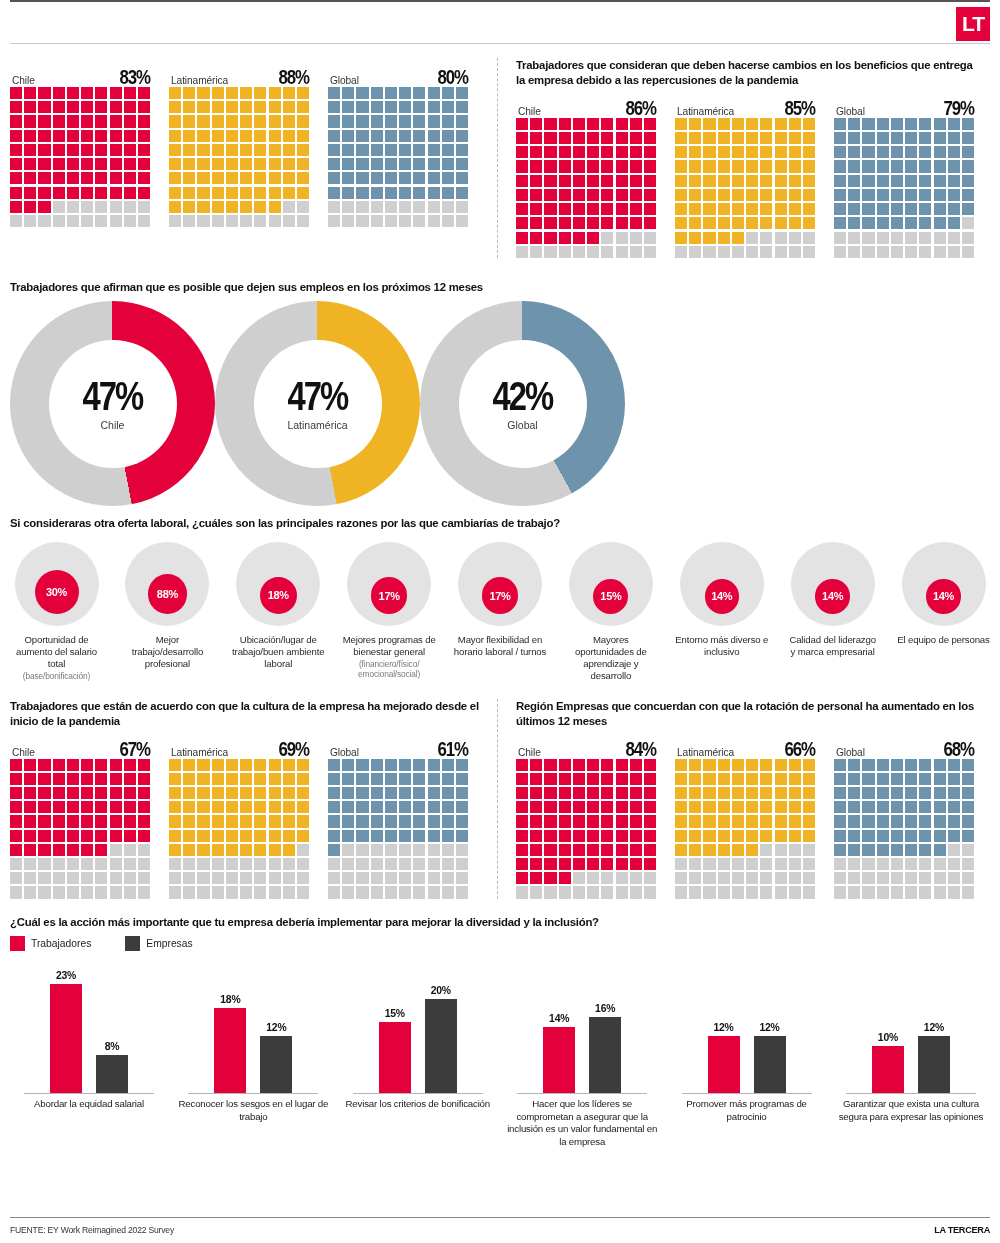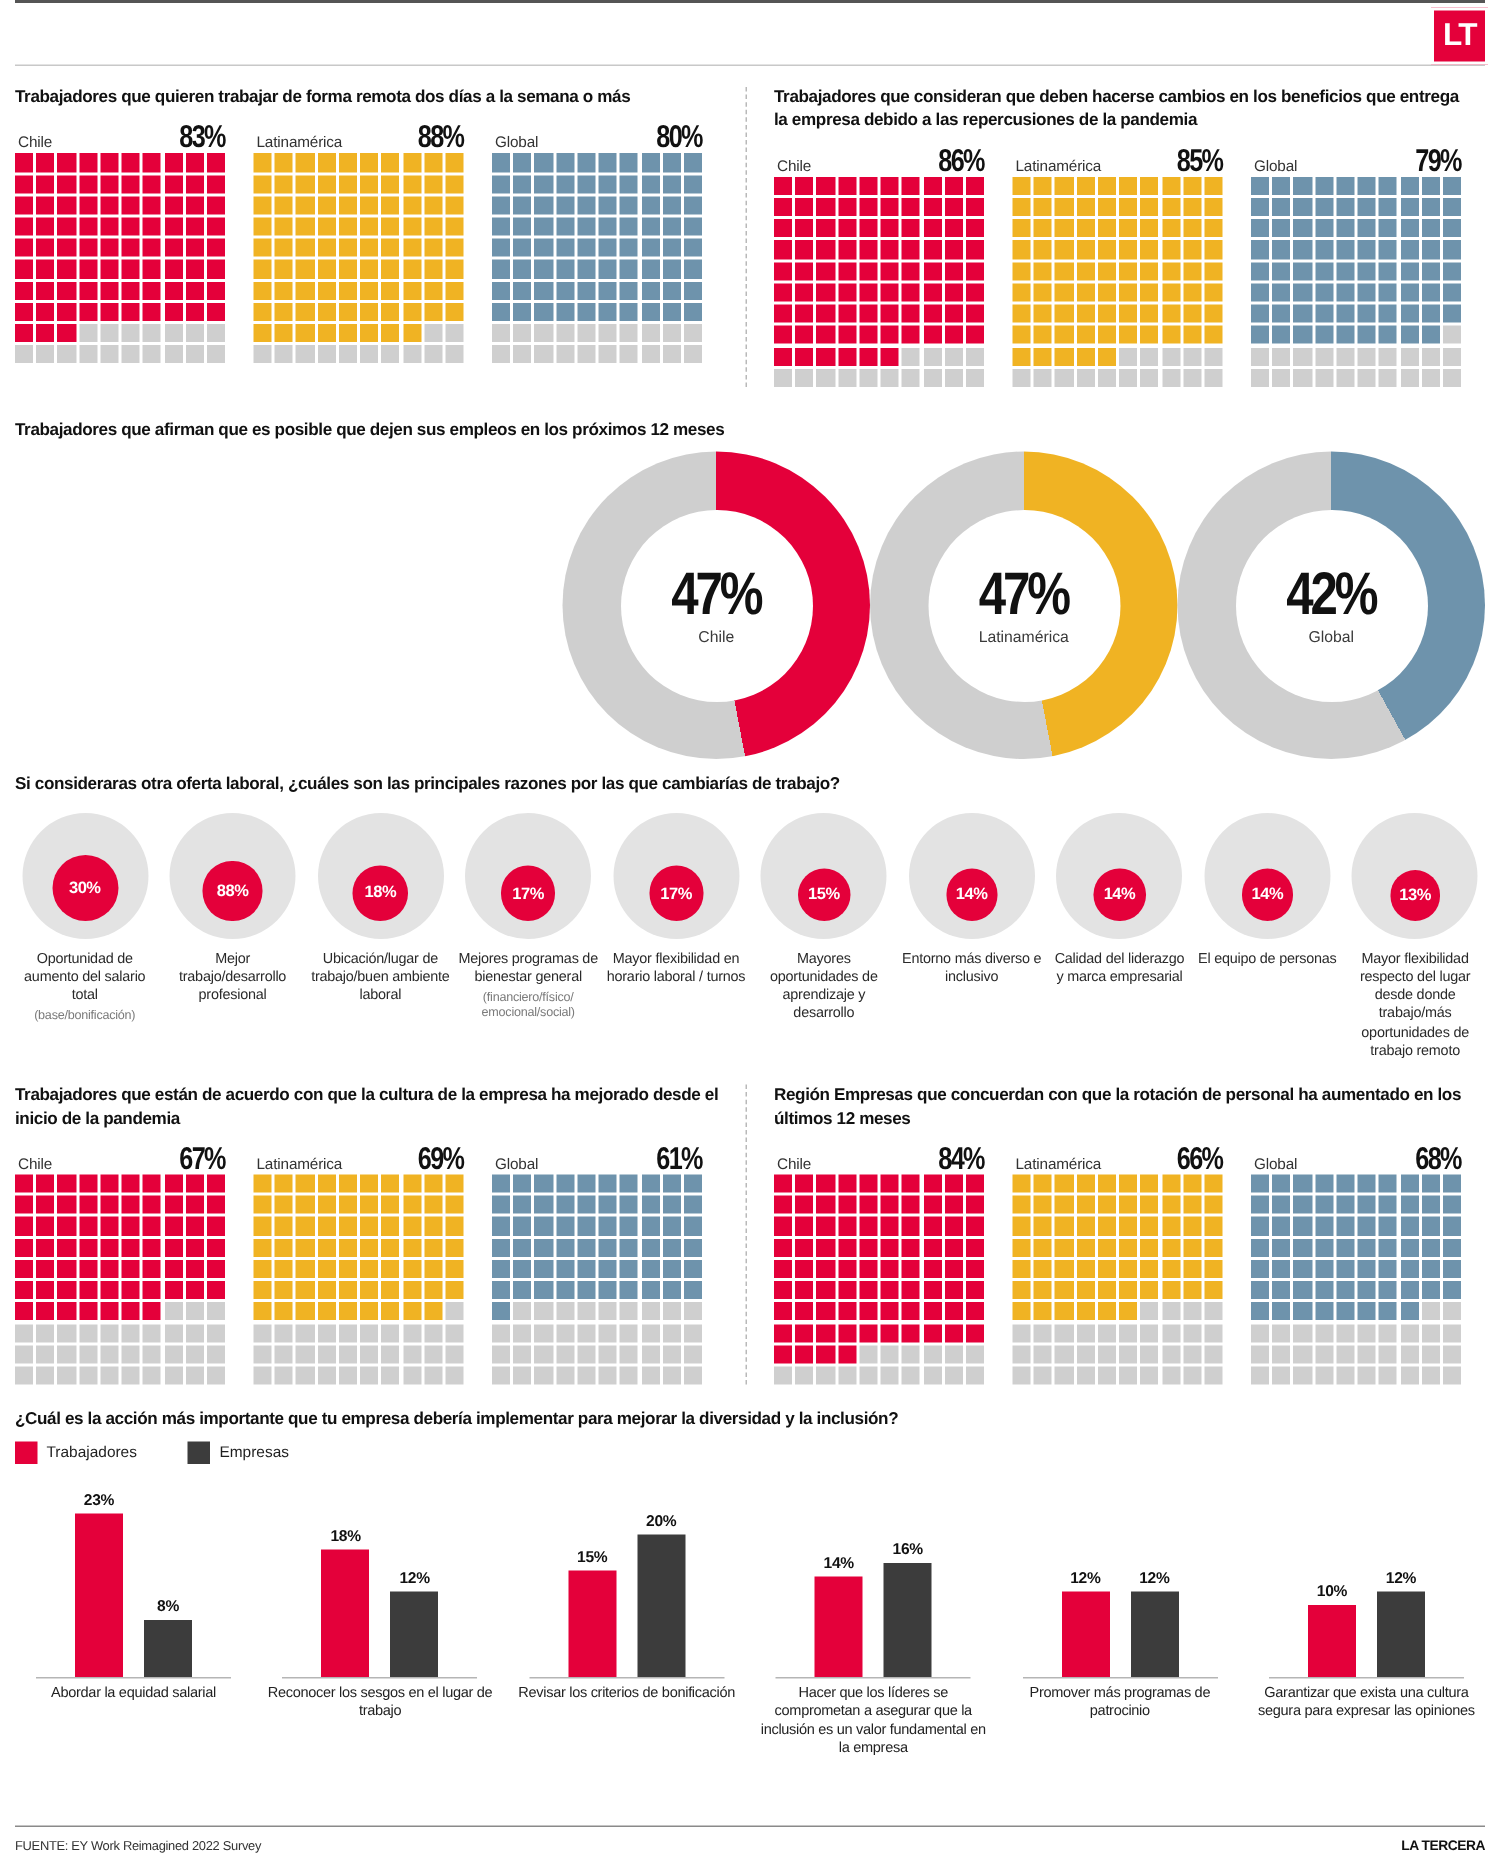--- a/index.html
+++ b/index.html
@@ -81,21 +81,21 @@
   }
   .waffle-grid {
     display: grid;
     grid-template-columns: repeat(10, 1fr);
     gap: 2.1px;
     width: 140px;
   }
   .waffle-cell { width: 100%; aspect-ratio: 1/1; background: #cfcfcf; }
 
   
-  .donut-row { display: flex; justify-content: flex-end; margin-top: 6px; }
+  .donut-row { display: flex; justify-content: flex-start; margin-top: 6px; }
   .donut-wrap { position: relative; width: 205px; height: 205px; }
   .donut-hole {
     position: absolute; left: 50%; top: 50%;
     width: 128px; height: 128px; margin: -64px 0 0 -64px;
     background: #fff; border-radius: 50%;
     display: flex; flex-direction: column;
     align-items: center; justify-content: center;
   }
   .donut-pct {
     font-size: 40px; font-weight: bold; letter-spacing: -2.5px;
@@ -160,21 +160,20 @@
 <body>
 
 <div class="page">
 
   <div class="hdr">
     <div class="lt-logo">LT</div>
   </div>
 
   <div class="waffle-row" style="margin-top:14px;">
     <div class="waffle-half">
-      <div class="sec-title">Trabajadores que quieren trabajar de forma remota dos días a la semana o más</div>
       <div class="waffle-group" id="w-s1-left">
           <div class="waffle-unit">
             <div class="waffle-head">
               <div class="waffle-label">Chile</div>
               <div class="waffle-pct">83%</div>
             </div>
             <div class="waffle-grid">
               <div class="waffle-cell" style="background: rgb(228, 0, 58);"></div>
               <div class="waffle-cell" style="background: rgb(228, 0, 58);"></div>
               <div class="waffle-cell" style="background: rgb(228, 0, 58);"></div>
@@ -909,27 +908,20 @@
           </div>
           <div class="reason-text">Calidad del liderazgo y marca empresarial</div>
         </div>
         <div class="reason">
           <div class="reason-bubble">
             <div class="rb-outer"></div>
             <div class="rb-inner" style="width: 34.4px; height: 34.4px; margin-left: -17.2px; bottom: 12px; background: rgb(228, 0, 58);">14%</div>
           </div>
           <div class="reason-text">El equipo de personas</div>
         </div>
-        <div class="reason">
-          <div class="reason-bubble">
-            <div class="rb-outer"></div>
-            <div class="rb-inner" style="width: 33.8px; height: 33.8px; margin-left: -16.9px; bottom: 12px; background: rgb(228, 0, 58);">13%</div>
-          </div>
-          <div class="reason-text">Mayor flexibilidad respecto del lugar desde donde trabajo/más oportunidades de trabajo remoto</div>
-        </div>
       </div>
   </div>
 
   <div class="waffle-row" style="margin-top:16px;">
     <div class="waffle-half">
       <div class="sec-title">Trabajadores que están de acuerdo con que la cultura de la empresa ha mejorado desde el inicio de la pandemia</div>
       <div class="waffle-group" id="w-s4-left">
           <div class="waffle-unit">
             <div class="waffle-head">
               <div class="waffle-label">Chile</div>

